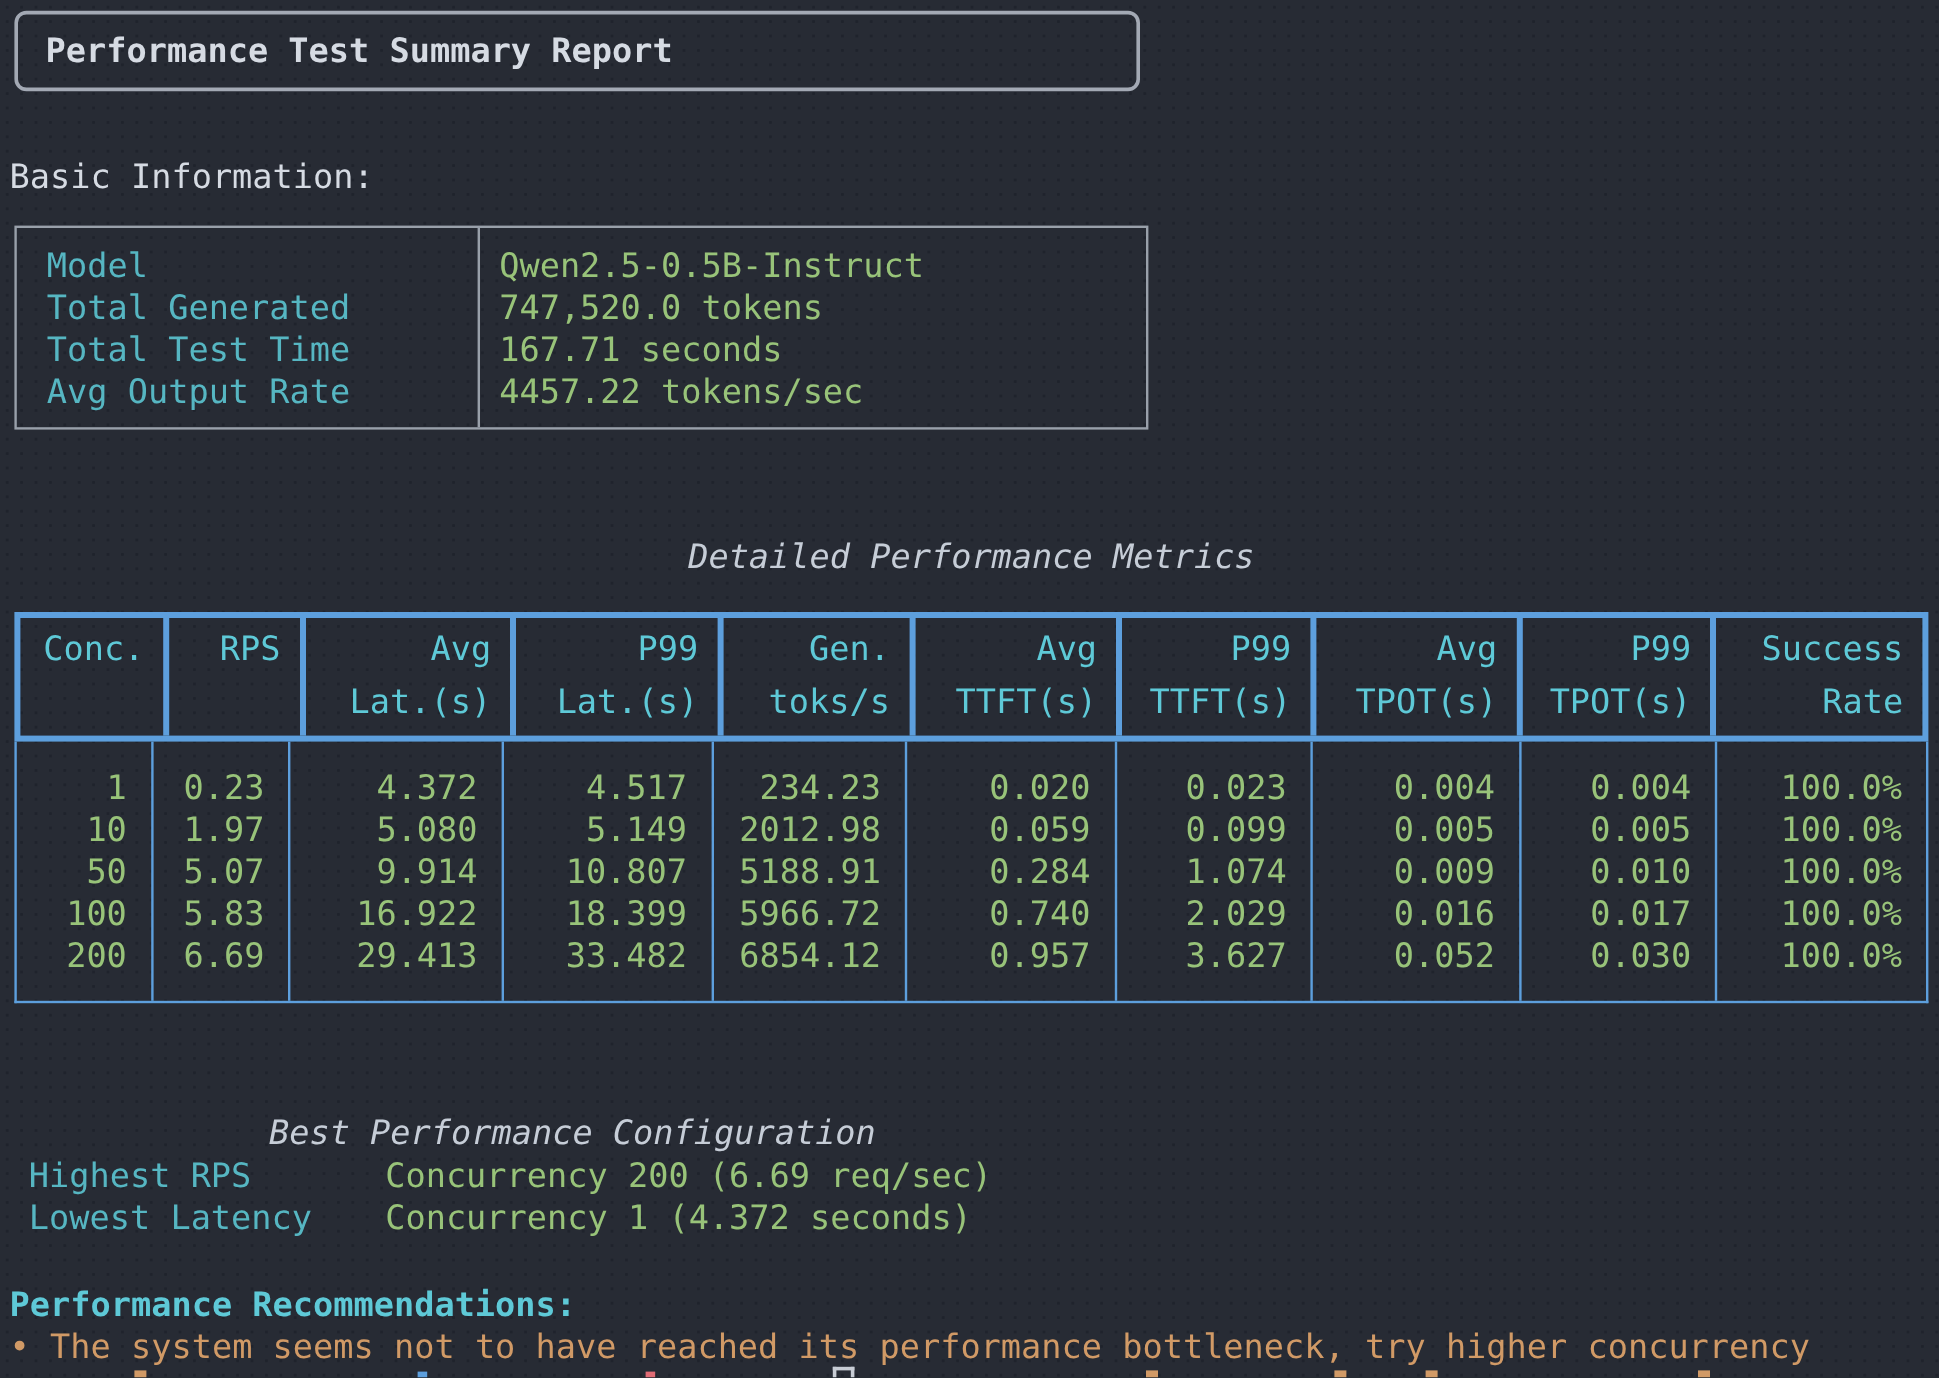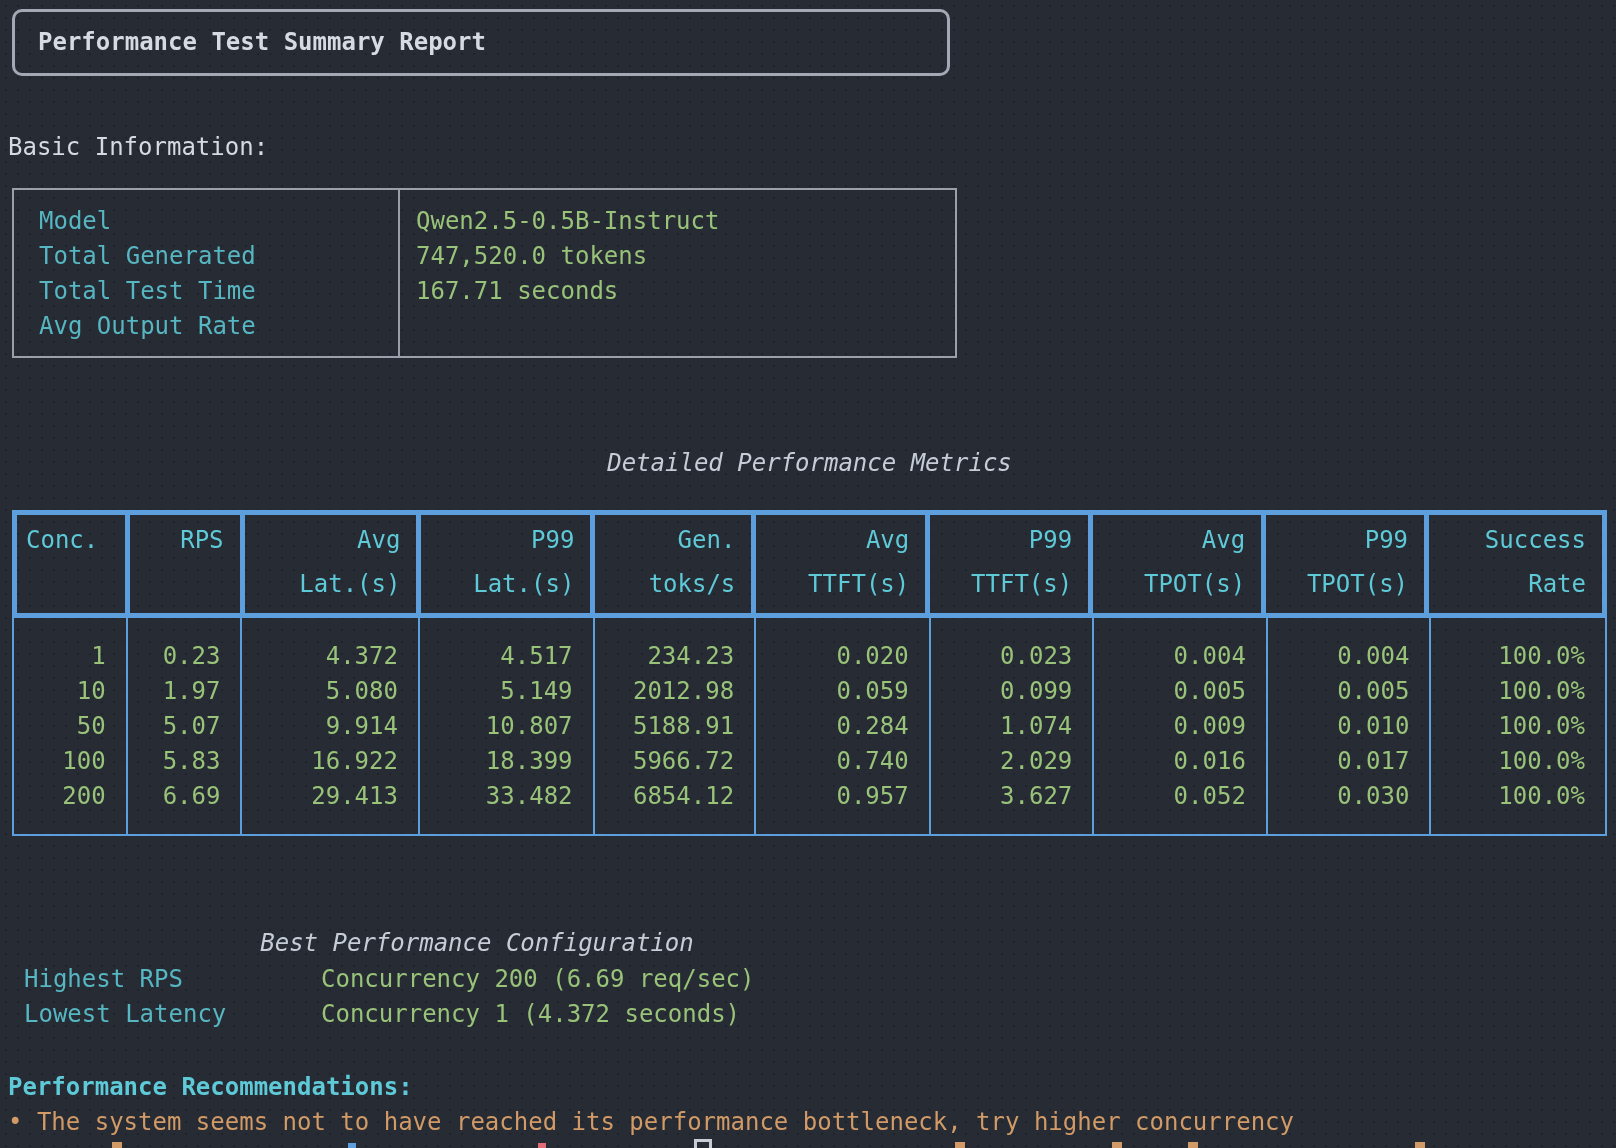--- a/index.html
+++ b/index.html
@@ -11,21 +11,21 @@
     --blue:#5d9fdd; --pink:#e06c75; --cursor_gray:#c8cdd5;
   }
   *{margin:0;padding:0;box-sizing:border-box;}
   html,body{background:var(--bg);}
   #screen{
     position:relative;width:1616px;height:1148px;overflow:hidden;
     background-color:var(--bg);
     background-image:radial-gradient(var(--dot) 1.1px, transparent 1.3px);
     background-size:12px 12px;
     font-family:"DejaVu Sans Mono", monospace;
-    font-size:24px;line-height:35px;
+    font-size:28px;line-height:35px;
     color:var(--white_text);
   }
   .abs{position:absolute;}
 
   
   #title-box{
     left:12px;top:9px;width:938px;height:67px;
     border:3px solid var(--gray_border);border-radius:10px;
     display:flex;align-items:center;padding-left:23px;
     font-weight:bold;color:var(--white_text);
@@ -50,21 +50,21 @@
     border:5px solid var(--blue);
     display:grid;
     grid-template-columns:114fr 115fr 178fr 175fr 162fr 175fr 164fr 174fr 164fr 174fr;
   }
   .hcell{
     border-right:5px solid var(--blue);
     display:flex;flex-direction:column;justify-content:space-between;align-items:flex-end;
     padding:8px 16px 11px 10px;
     font-weight:normal;color:var(--cyan_bright);
   }
-  .hcell.align-left{align-items:flex-start;padding-left:9px;}
+  .hcell.align-left{align-items:flex-start;padding-left:19px;}
   .hcell:last-child{border-right:none;}
   #metrics-body{
     left:12px;top:618px;width:1595px;height:218px;
     border:2px solid var(--blue);border-top:none;
     display:grid;
     grid-template-columns:114fr 115fr 178fr 175fr 162fr 175fr 164fr 174fr 164fr 174fr;
   }
   .bcol{
     border-right:2px solid var(--blue);
     padding:21px 20px 0 0;text-align:right;color:var(--green);
@@ -115,20 +115,21 @@
     <div class="bi-row">
       <span class="bi-label">Total Generated</span>
       <span class="bi-value">747,520.0 tokens</span>
     </div>
     <div class="bi-row">
       <span class="bi-label">Total Test Time</span>
       <span class="bi-value">167.71 seconds</span>
     </div>
     <div class="bi-row">
       <span class="bi-label">Avg Output Rate</span>
+      <span class="bi-value">4457.22 tokens/sec</span>
     </div>
   </div>
 
   <div id="metrics-title" class="abs">Detailed Performance Metrics</div>
 
   <div id="metrics-header" class="abs">
       <div class="hcell align-left">
         <div>Conc.</div>
       </div>
       <div class="hcell">

